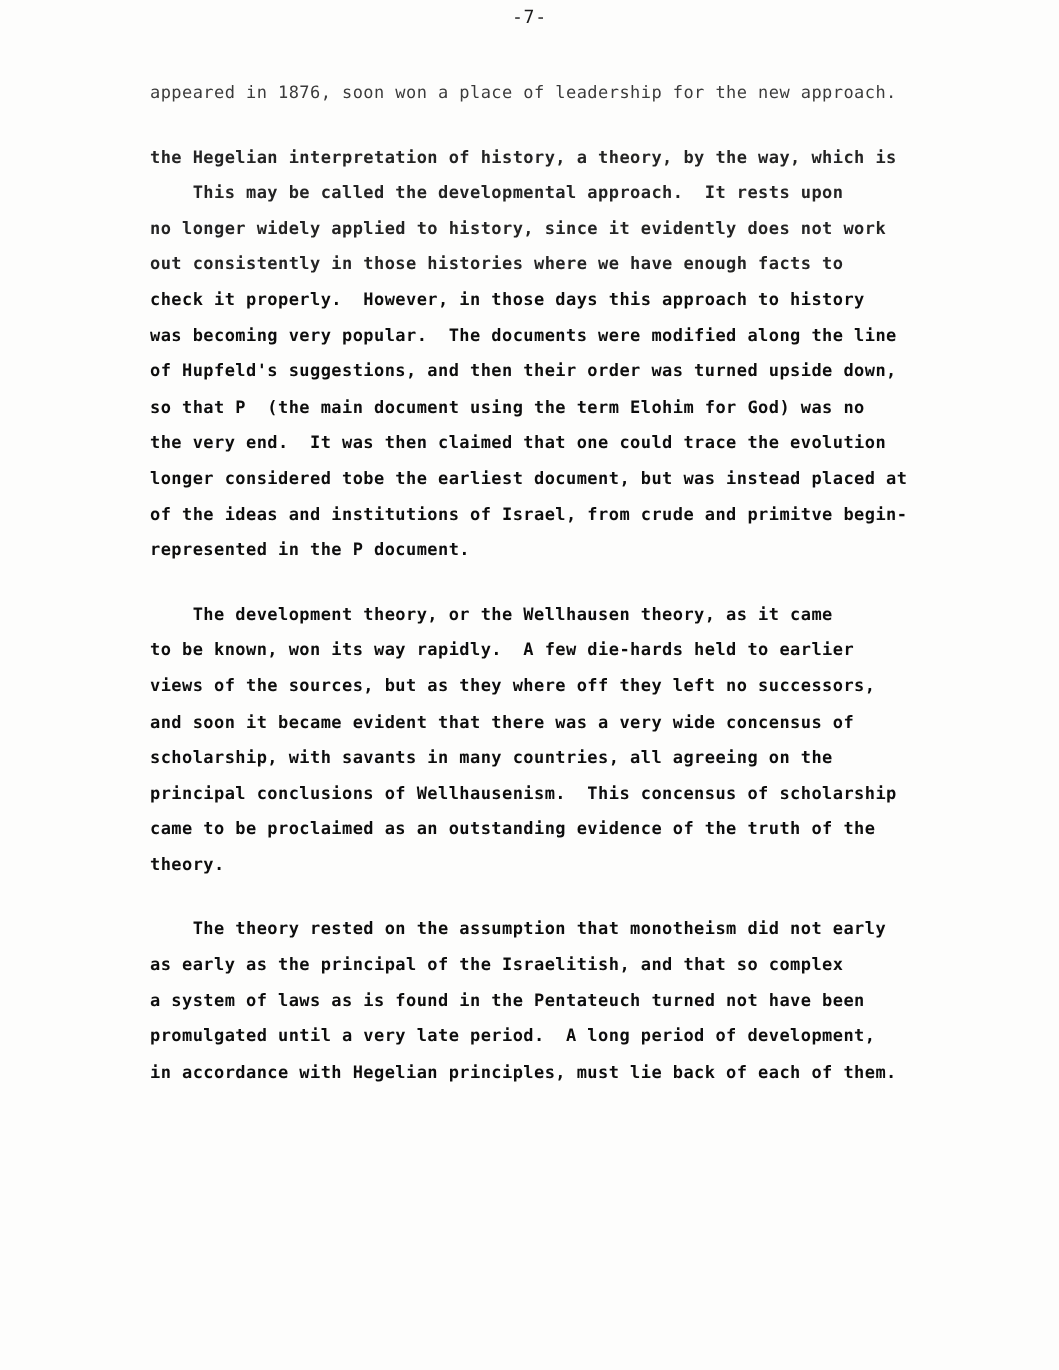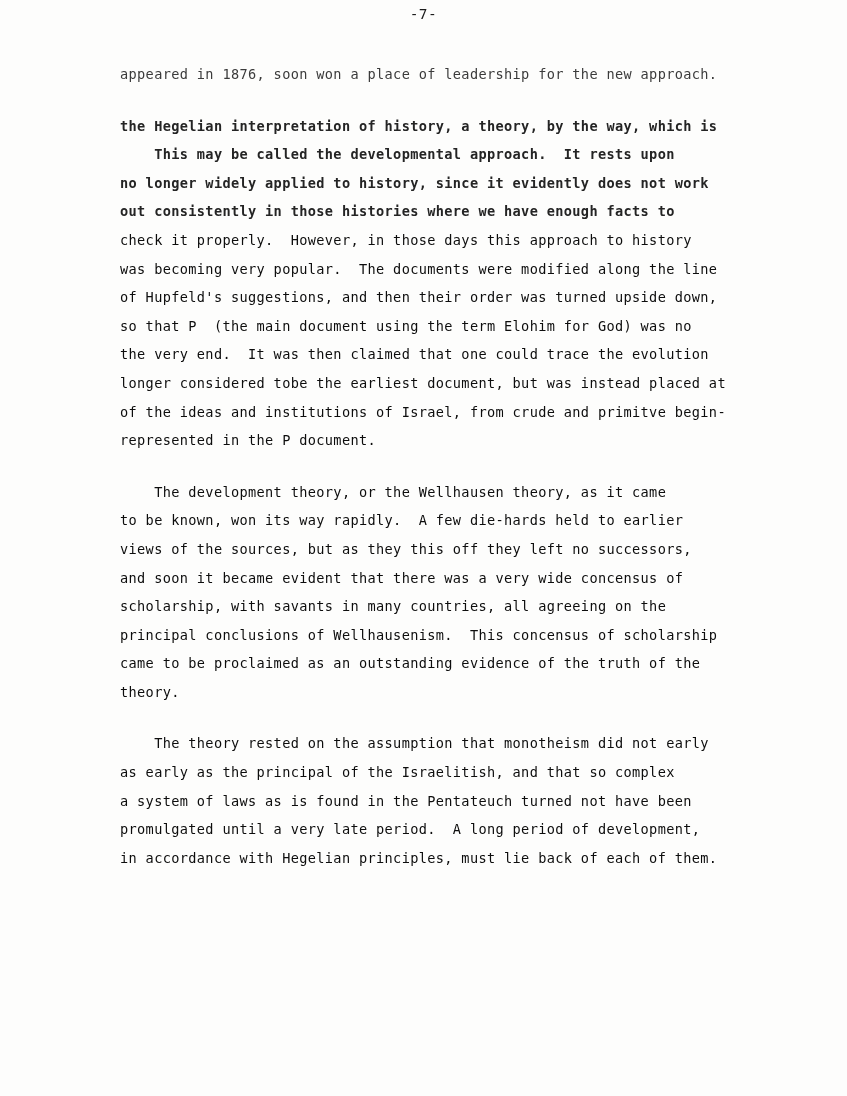--- a/index.html
+++ b/index.html
@@ -47,21 +47,21 @@
     text-rendering: optimizeLegibility;
   }
   .line {
     display: block;
     white-space: pre;
     font-weight: 600;
   }
   
   .line.ink-light { color: #3b3b3b; font-weight: 500; }
   .line.ink-mid   { color: #242424; font-weight: 600; }
-  .line.ink-dark  { color: #0d0d0d; font-weight: 400; }
+  .line.ink-dark  { color: #0d0d0d; font-weight: 700; }
 </style>
 </head>
 <body>
 
 <div class="page">
 
   <div class="page-number">-7-</div>
 
   <div class="body-text">
 
@@ -80,21 +80,21 @@
       <span class="line ink-dark">so that P  (the main document using the term Elohim for God) was no</span>
       <span class="line ink-dark">the very end.  It was then claimed that one could trace the evolution</span>
       <span class="line ink-dark">longer considered tobe the earliest document, but was instead placed at</span>
       <span class="line ink-dark">of the ideas and institutions of Israel, from crude and primitve begin-</span>
       <span class="line ink-dark">represented in the P document.</span>
     </p>
 
     <p class="para">
       <span class="line ink-dark">    The development theory, or the Wellhausen theory, as it came</span>
       <span class="line ink-dark">to be known, won its way rapidly.  A few die-hards held to earlier</span>
-      <span class="line ink-dark">views of the sources, but as they this off they left no successors,</span>
+      <span class="line ink-dark">views of the sources, but as they where off they left no successors,</span>
       <span class="line ink-dark">and soon it became evident that there was a very wide concensus of</span>
       <span class="line ink-dark">scholarship, with savants in many countries, all agreeing on the</span>
       <span class="line ink-dark">principal conclusions of Wellhausenism.  This concensus of scholarship</span>
       <span class="line ink-dark">came to be proclaimed as an outstanding evidence of the truth of the</span>
       <span class="line ink-dark">theory.</span>
     </p>
 
     <p class="para">
       <span class="line ink-dark">    The theory rested on the assumption that monotheism did not early</span>
       <span class="line ink-dark">as early as the principal of the Israelitish, and that so complex</span>

